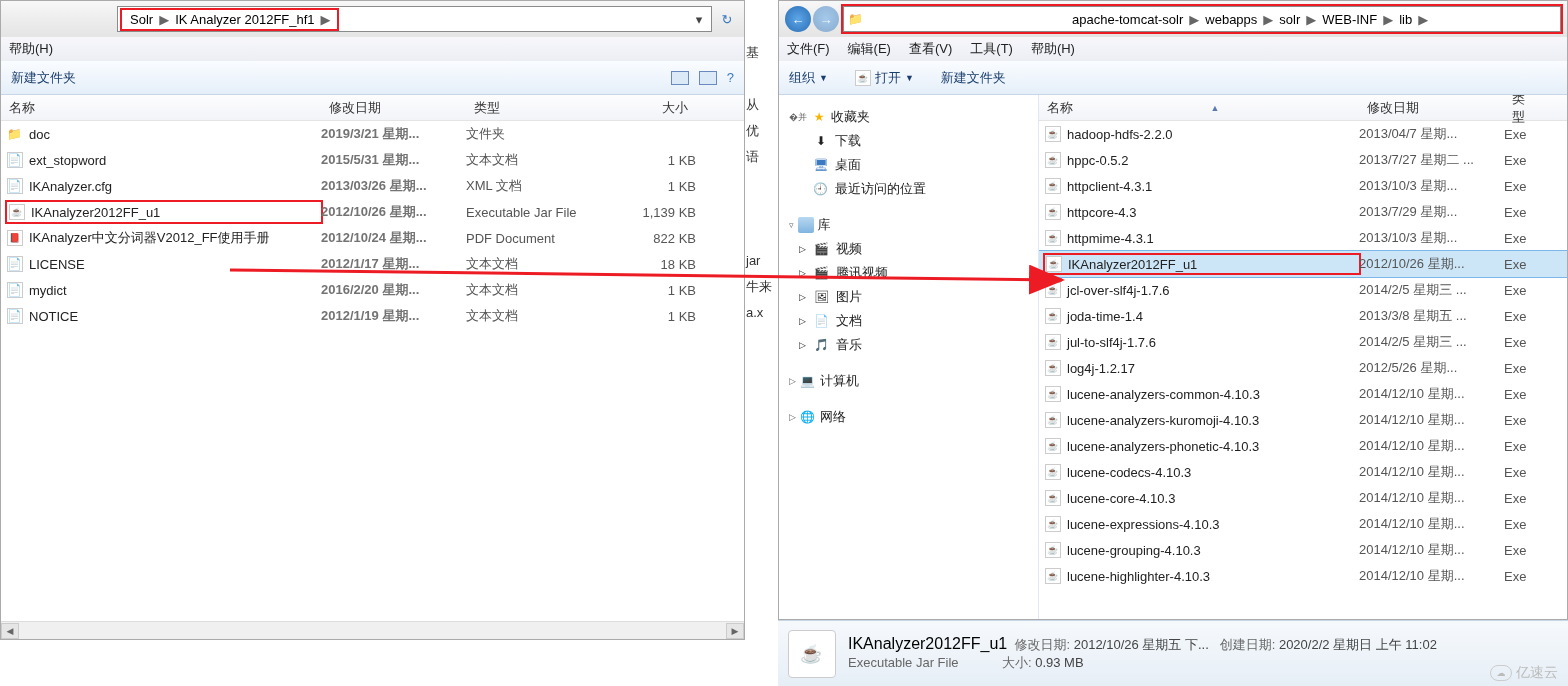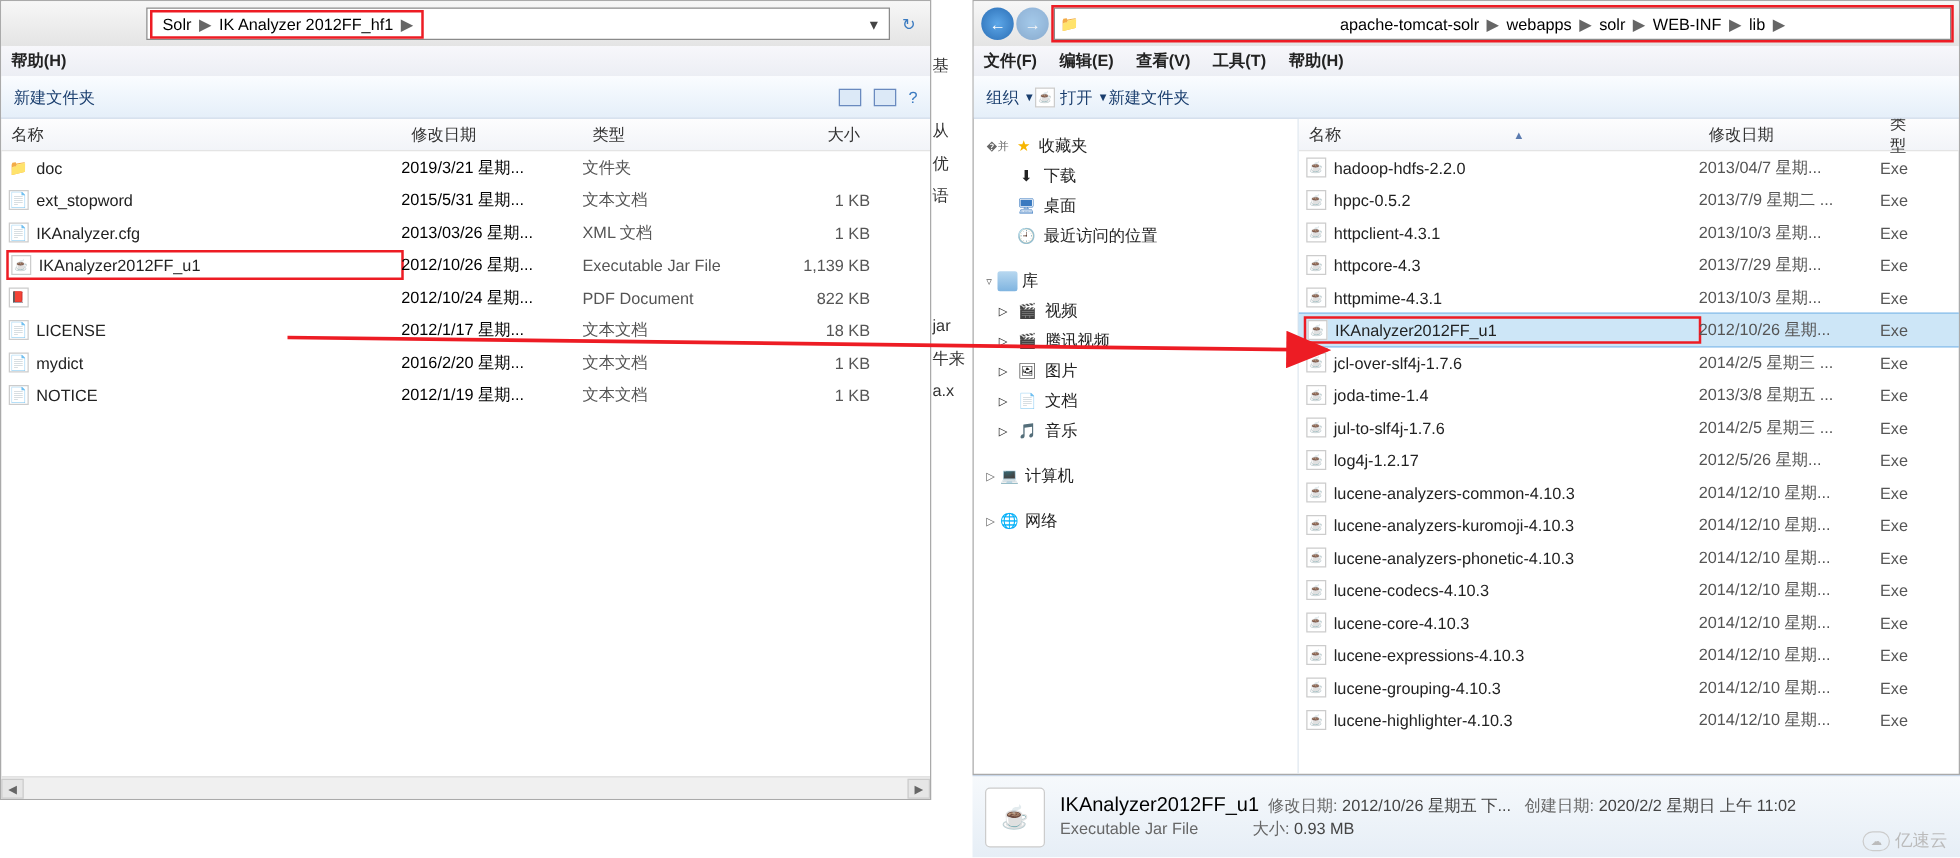--- a/index.html
+++ b/index.html
@@ -17,24 +17,24 @@
 .crumbbox.red { outline: 2px solid #ed1c24; }
 .crumb-icon { width: 18px; height: 18px; margin-right: 4px; display: flex; align-items: center; justify-content: center; }
 .crumb { padding: 0 4px; color: #000; }
 .crumbsep { color: #666; padding: 0 2px; }
 .dropbtn { width: 16px; text-align: center; color: #444; }
 .refresh { width: 22px; height: 22px; display: flex; align-items: center; justify-content: center; color: #3a7ac0; }
 .searchbox { width: 230px; height: 26px; border: 1px solid #8a8a8a; display: flex; align-items: center; padding: 0 6px; background: #fff; color: #888; font-style: italic; }
 .search-icon { margin-left: auto; color: #3a7ac0; font-style: normal; }
 
 
-.menubar { height: 24px; background: linear-gradient(#f7f7fb,#eceef4); display: flex; align-items: center; padding: 0 8px; gap: 18px; font-size: 13px; font-weight: bold; }
-
-
-.toolbar { height: 34px; background: linear-gradient(#fafcff,#e5eff9); display: flex; align-items: center; padding: 0 10px; gap: 0; border-bottom: 1px solid #c8d6e8; }
+.menubar { height: 24px; background: linear-gradient(#f7f7fb,#eceef4); display: flex; align-items: center; padding: 0 8px; gap: 18px; font-size: 13px; }
+
+
+.toolbar { height: 34px; background: linear-gradient(#fafcff,#e5eff9); display: flex; align-items: center; padding: 0 10px; gap: 27px; border-bottom: 1px solid #c8d6e8; }
 .tool-item { display: flex; align-items: center; gap: 4px; color: #1a3e6e; }
 .tool-right { margin-left: auto; display: flex; gap: 10px; align-items: center; color: #4a6a9a; }
 .tool-icon-box { width: 18px; height: 14px; border: 1px solid #6a8abf; background: #dce9f7; }
 
 
 .content { display: flex; height: calc(100% - 94px); }
 .left-window .content { height: calc(100% - 110px); }
 .navpane { width: 260px; border-right: 1px solid #e0e8f0; padding: 6px 4px; overflow: hidden; }
 .navgroup { margin: 4px 0 12px; }
 .navhdr { display: flex; align-items: center; gap: 4px; font-size: 13px; padding: 3px 6px; }
@@ -54,21 +54,21 @@
 .cols { display: flex; border-bottom: 1px solid #e4e4e4; background: linear-gradient(#fdfdfe,#f2f4f8); height: 26px; align-items: center; font-size: 13px; color: #333; }
 .col { padding: 0 8px; }
 .left-window .c-name { width: 320px; } .left-window .c-date { width: 145px; } .left-window .c-type { width: 150px; } .left-window .c-size { width: 80px; text-align: right; }
 .right-window .c-name { width: 320px; display:flex; align-items:center; gap:6px;} .right-window .c-date { width: 145px; } .right-window .c-type { width: 40px; }
 .sort-arrow { font-size: 9px; color: #5a7aaf; }
 
 .rows { }
 .row { display: flex; align-items: center; height: 26px; padding-left: 6px; }
 .row.sel { background: #cde6f7; outline: 1px solid #7ab6e8; }
 .row .rn { display: flex; align-items: center; gap: 6px; }
-.left-window .rn { width: 314px; } .left-window .rd { width: 145px; color: #000000; } .left-window .rt { width: 150px; color: #555; } .left-window .rs { width: 80px; text-align: right; color: #555; }
+.left-window .rn { width: 314px; } .left-window .rd { width: 145px; color: #737373; font-weight: bold; } .left-window .rt { width: 150px; color: #555; } .left-window .rs { width: 80px; text-align: right; color: #555; }
 .right-window .rn { width: 314px; } .right-window .rd { width: 145px; color: #555; } .right-window .rt { width: 40px; color: #555; }
 .redframe { outline: 2px solid #ed1c24; }
 
 .scrollbar-h { position: absolute; left: 0; right: 0; bottom: 0; height: 18px; background: #f0f0f0; border-top: 1px solid #ddd; display: flex; align-items: center; }
 .sb-btn { width: 18px; height: 16px; background: #e6e6e6; border: 1px solid #ccc; display: flex; align-items: center; justify-content: center; font-size: 9px; color: #666; }
 .sb-track { flex: 1; }
 
 .details-bar { position: absolute; left: 778px; bottom: 0; width: 790px; height: 66px; background: linear-gradient(#f6f9fc,#e6eef6); border-top: 1px solid #c8d6e8; display: flex; align-items: center; padding: 6px 10px; gap: 12px; }
 .details-icon { width: 48px; height: 48px; background: #fff; border: 1px solid #ccc; display: flex; align-items: center; justify-content: center; color: #c0392b; font-size: 18px; border-radius: 4px; }
 .details-txt { font-size: 13px; color: #444; }
@@ -150,20 +150,21 @@
               <span class="ic ic-jar">☕</span>
               <span>IKAnalyzer2012FF_u1</span>
             </span>
             <span class="rd">2012/10/26 星期...</span>
             <span class="rt">Executable Jar File</span>
             <span class="rs">1,139 KB</span>
           </div>
           <div class="row">
             <span class="rn">
               <span class="ic ic-pdf">📕</span>
+              <span>IKAnalyzer中文分词器V2012_FF使用手册</span>
             </span>
             <span class="rd">2012/10/24 星期...</span>
             <span class="rt">PDF Document</span>
             <span class="rs">822 KB</span>
           </div>
           <div class="row">
             <span class="rn">
               <span class="ic ic-file">📄</span>
               <span>LICENSE</span>
             </span>
@@ -341,21 +342,21 @@
               <span>hadoop-hdfs-2.2.0</span>
             </span>
             <span class="rd">2013/04/7 星期...</span>
             <span class="rt">Exe</span>
           </div>
           <div class="row">
             <span class="rn">
               <span class="ic ic-jar">☕</span>
               <span>hppc-0.5.2</span>
             </span>
-            <span class="rd">2013/7/9 星期二 ...</span>
+            <span class="rd">2013/7/27 星期二 ...</span>
             <span class="rt">Exe</span>
           </div>
           <div class="row">
             <span class="rn">
               <span class="ic ic-jar">☕</span>
               <span>httpclient-4.3.1</span>
             </span>
             <span class="rd">2013/10/3 星期...</span>
             <span class="rt">Exe</span>
           </div>

